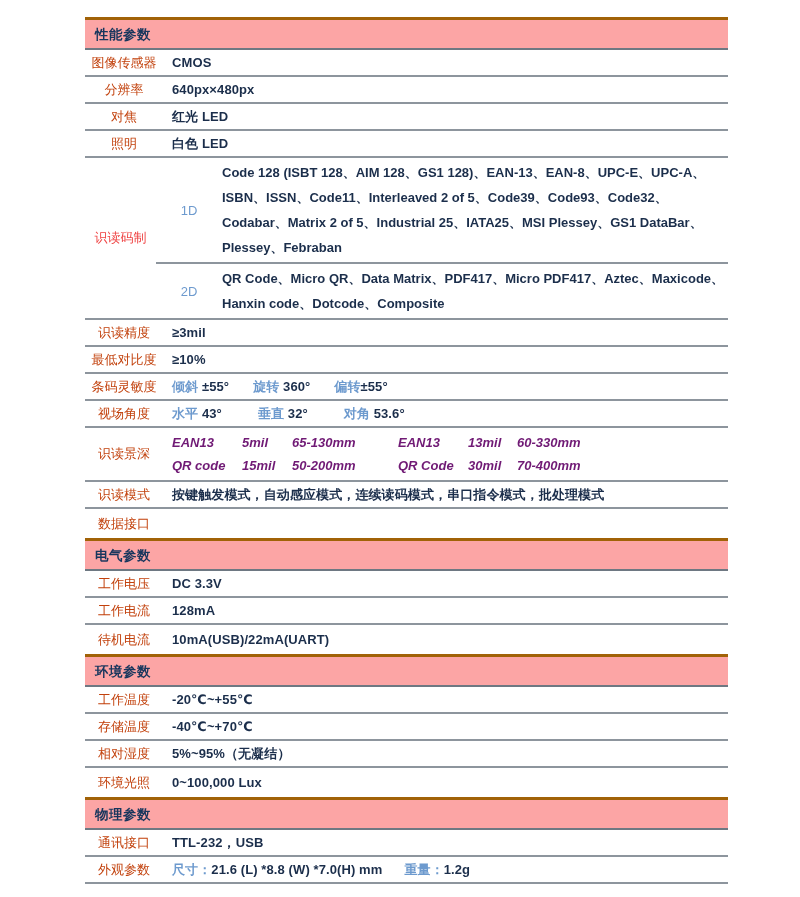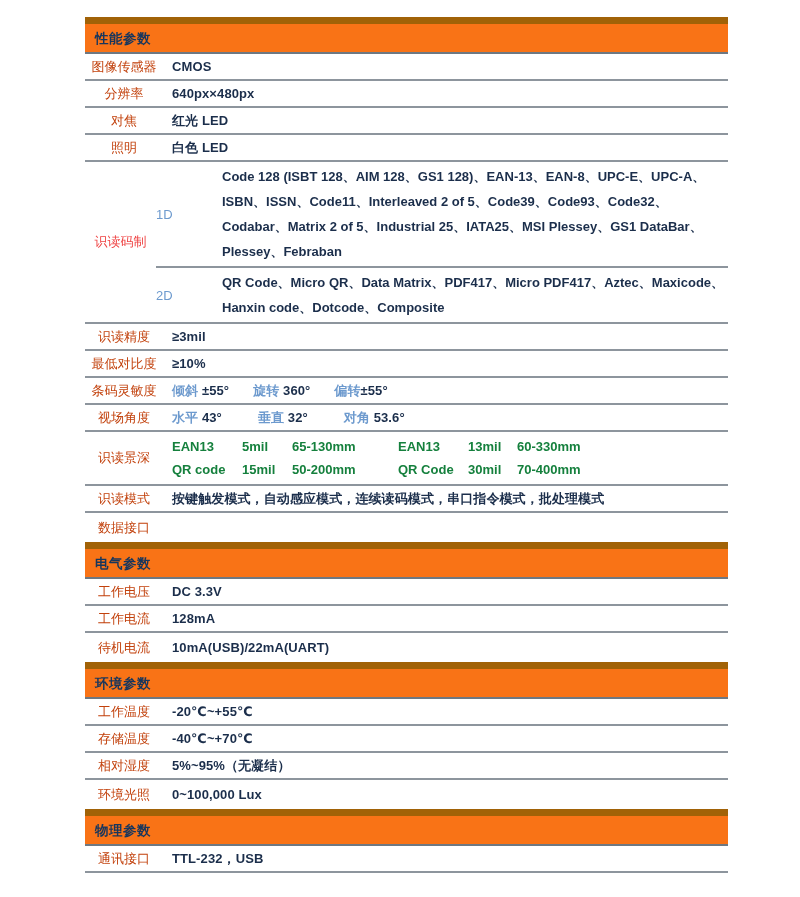--- a/index.html
+++ b/index.html
@@ -7,22 +7,22 @@
   body {
     width:800px; height:897px;
     font-family:"Liberation Sans","DejaVu Sans",sans-serif;
     overflow:hidden;
   }
   .spec-table {
     position:absolute; left:85px; top:17px; width:643px;
   }
   
   .sec-head {
-    background:#f97316;
-    border-top:7px solid #a16207;
+    background:#fca5a5;
+    border-top:3px solid #a16207;
     border-bottom:2px solid #6e7882;
     padding:4px 10px;
     line-height:19px;
   }
   .sec-title {
     font-size:13.5px; font-weight:bold; color:#17365d;
     letter-spacing:0.5px;
   }
   
   .row {
@@ -43,39 +43,39 @@
   
   .row-sym { align-items:stretch; }
   .lbl-sym {
     flex:0 0 71px; display:flex; align-items:center; justify-content:center;
     color:#ef4444; font-size:13px;
   }
   .sym-sub { flex:1; display:flex; flex-direction:column; }
   .sym-item { display:flex; align-items:center; padding:2px 0; }
   .sym-item-top { border-bottom:2px solid #8d959d; }
   .sym-tag {
-    flex:0 0 66px; color:#6d9ace; font-size:13px;
+    flex:0 0 66px; text-align:center; color:#6d9ace; font-size:13px;
     align-self:center;
   }
   .sym-text {
     flex:1; color:#1b2e4b; font-weight:600; font-size:13px;
     line-height:25px; padding-right:2px;
   }
   
   .pairs { display:flex; }
   .pair .pk { color:#6d9ace; font-weight:700; }
   .pair .pv { color:#1b2e4b; font-weight:600; }
   .pairs-sens .pair { margin-right:24px; }
   .pairs-fov .pair  { margin-right:36px; }
   .pairs-app .pair  { margin-right:22px; }
   
   .row-dof { align-items:center; }
   .dof-grid { padding:3px 0 3px 9px; flex:1; }
   .dof-line { display:flex; line-height:23px; font-size:13px; }
-  .dof-line span { color:#15803d; font-weight:600; }
+  .dof-line span { color:#701a75; font-weight:600;font-style:italic; }
   .dof-c1 { flex:0 0 70px; }
   .dof-c2 { flex:0 0 50px; }
   .dof-c3 { flex:0 0 106px; }
   .dof-c4 { flex:0 0 70px; }
   .dof-c5 { flex:0 0 49px; }
   .dof-c6 { flex:1; }
 </style>
 </head>
 <body>
 
@@ -209,14 +209,21 @@
     <div class="val">0~100,000 Lux</div>
   </div>
 
   <div class="sec-head">
     <span class="sec-title">物理参数</span>
   </div>
   <div class="row">
     <div class="lbl">通讯接口</div>
     <div class="val">TTL-232，USB</div>
   </div>
+  <div class="row">
+    <div class="lbl">外观参数</div>
+    <div class="val pairs pairs-app">
+      <span class="pair"><span class="pk">尺寸：</span><span class="pv">21.6 (L) *8.8 (W) *7.0(H) mm</span></span>
+      <span class="pair"><span class="pk">重量：</span><span class="pv">1.2g</span></span>
+    </div>
+  </div>
 
 </div>
 
 </body></html>

